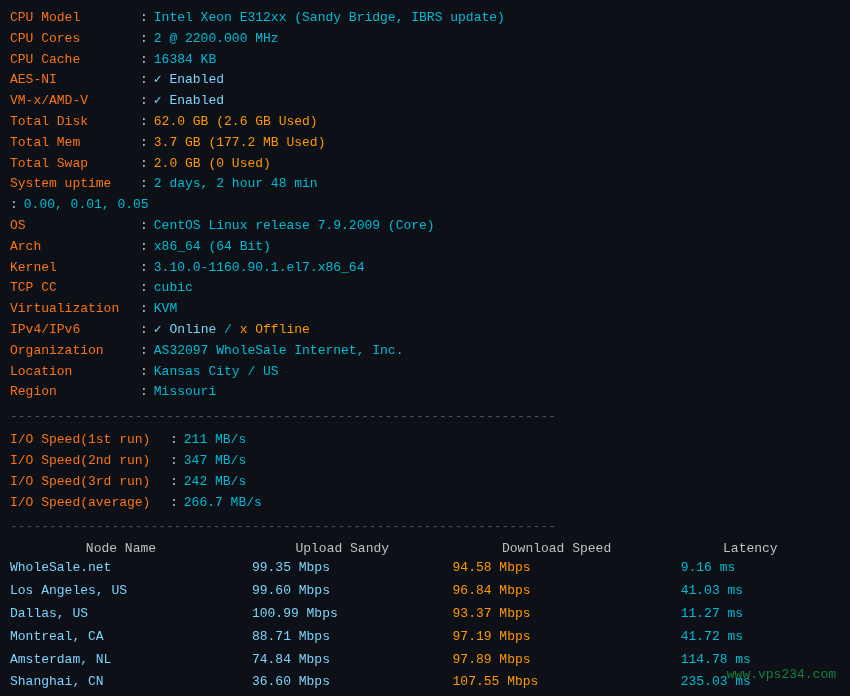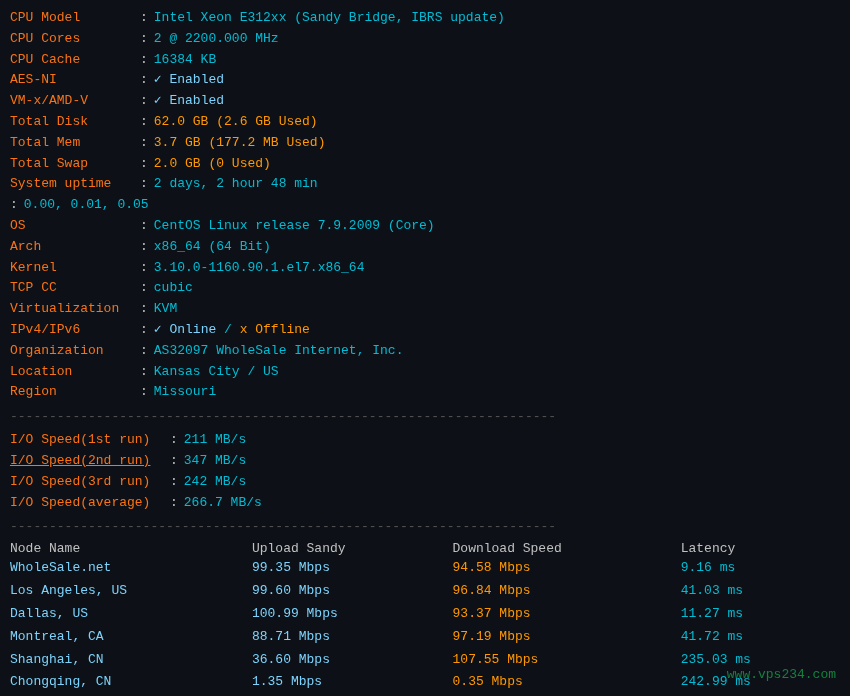--- a/index.html
+++ b/index.html
@@ -33,21 +33,21 @@
       font-size: 13px;
     }
     
     .net-table {
       width: 100%;
       border-collapse: collapse;
       margin-top: 2px;
     }
     .net-table th {
       color: #c0c0c0;
-      text-align: left;
+      text-align: center;
       font-weight: normal;
       padding: 1px 0;
       padding-right: 20px;
     }
     .net-table td {
       padding: 1px 0;
       padding-right: 20px;
       line-height: 1.6;
     }
     .watermark {
@@ -160,21 +160,21 @@
     <div class="divider">----------------------------------------------------------------------</div>
   </div>
 
 <div>
 <div class="info-row">
       <span class="label" style="min-width: 160px;">I/O Speed(1st run)</span>
       <span class="colon">: </span>
       <span class="cyan">211 MB/s</span>
     </div>
     <div class="info-row">
-      <span class="label" style="min-width: 160px; text-decoration: underline;">I/O Speed(2nd run)</span>
+      <span class="label" style="min-width: 160px;">I/O Speed(2nd run)</span>
       <span class="colon">: </span>
       <span class="cyan">347 MB/s</span>
     </div>
     <div class="info-row">
       <span class="label" style="min-width: 160px;">I/O Speed(3rd run)</span>
       <span class="colon">: </span>
       <span class="cyan">242 MB/s</span>
     </div>
     <div class="info-row">
       <span class="label" style="min-width: 160px;">I/O Speed(average)</span>
@@ -213,20 +213,26 @@
           <td class="orange">93.37 Mbps</td>
           <td class="cyan">11.27 ms</td>
         </tr>
         <tr>
           <td class="green">Montreal, CA</td>
           <td class="green">88.71 Mbps</td>
           <td class="orange">97.19 Mbps</td>
           <td class="cyan">41.72 ms</td>
         </tr>
         <tr>
+          <td class="green">Amsterdam, NL</td>
+          <td class="green">74.84 Mbps</td>
+          <td class="orange">97.89 Mbps</td>
+          <td class="cyan">114.78 ms</td>
+        </tr>
+        <tr>
           <td class="green">Shanghai, CN</td>
           <td class="green">36.60 Mbps</td>
           <td class="orange">107.55 Mbps</td>
           <td class="cyan">235.03 ms</td>
         </tr>
         <tr>
           <td class="green">Chongqing, CN</td>
           <td class="green">1.35 Mbps</td>
           <td class="orange">0.35 Mbps</td>
           <td class="cyan">242.99 ms</td>

